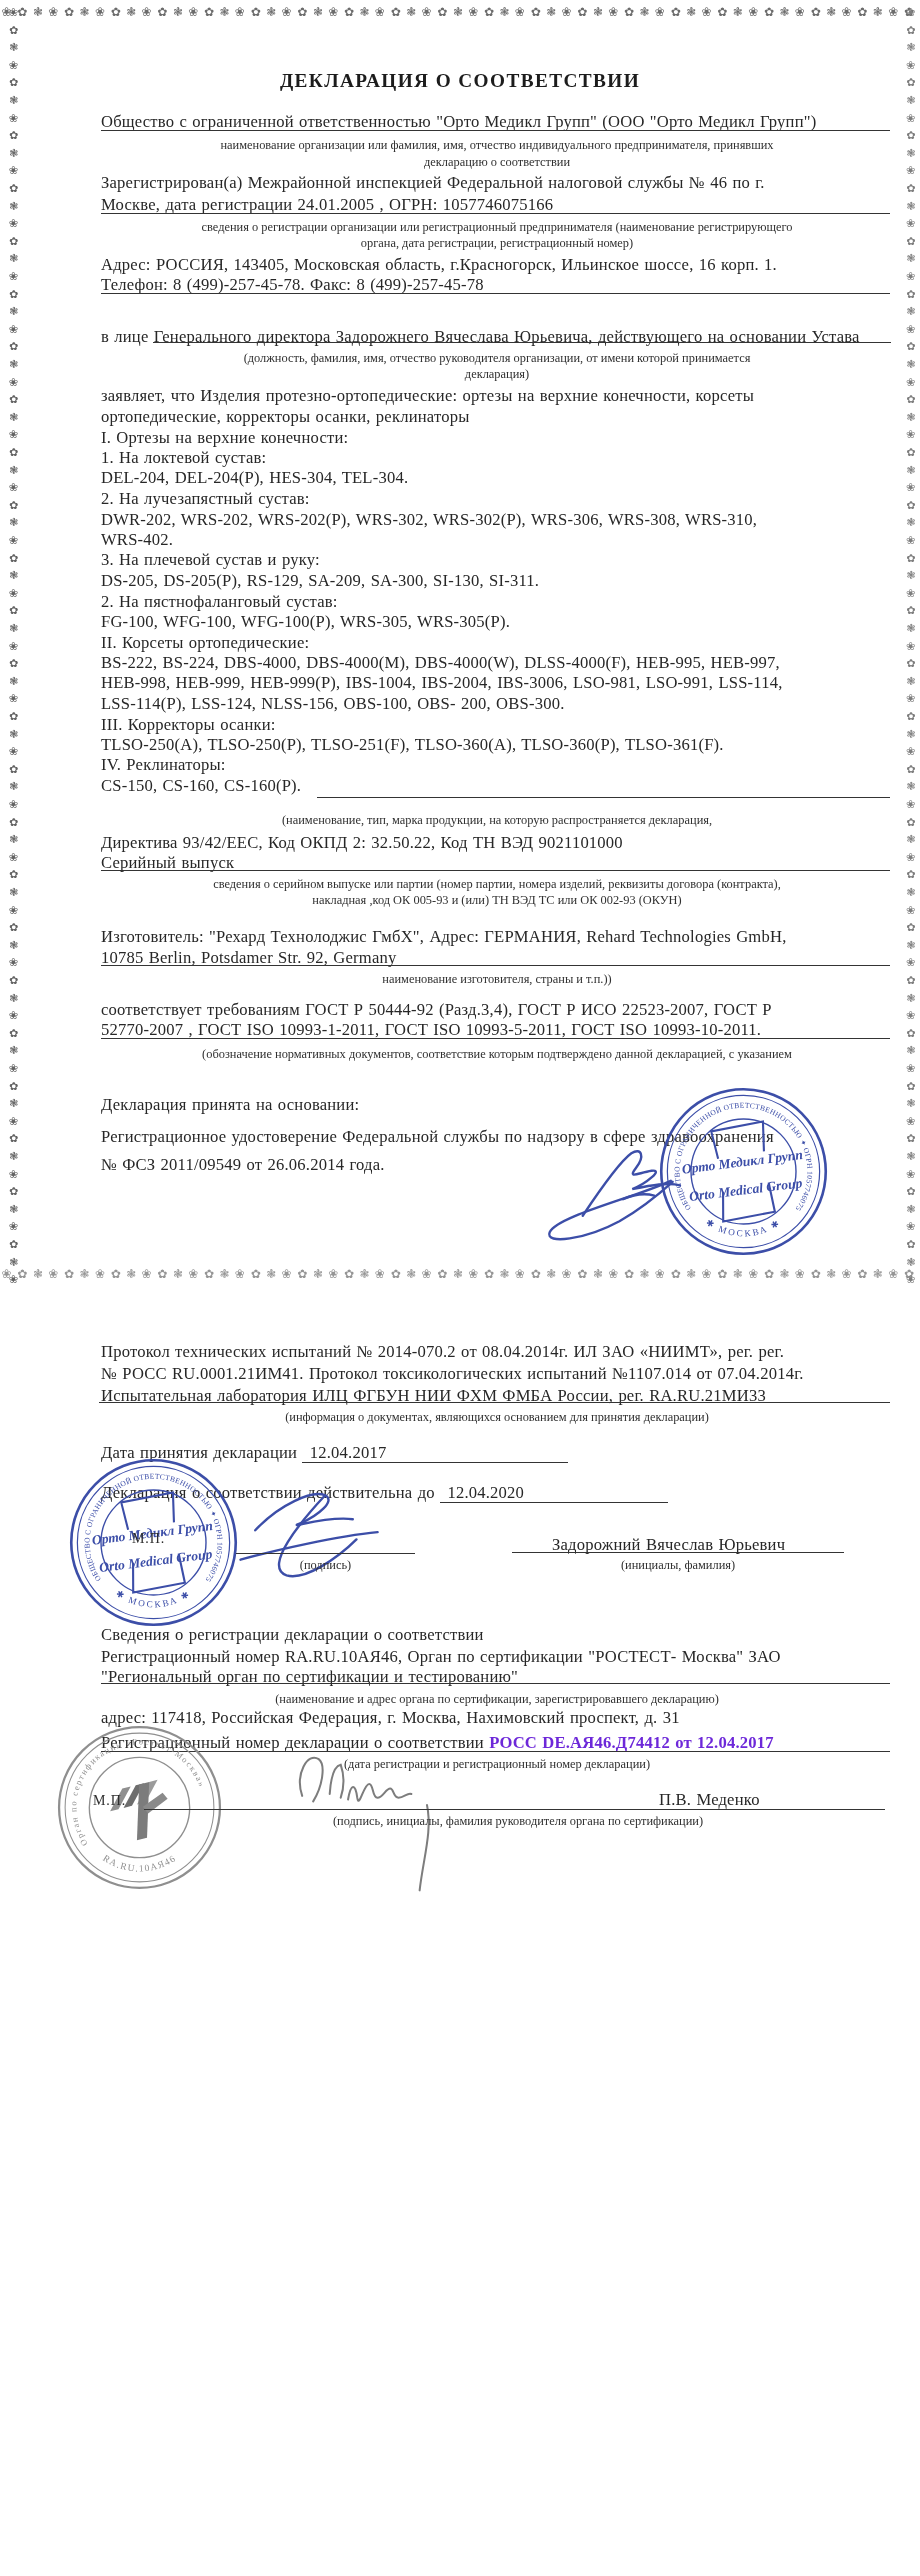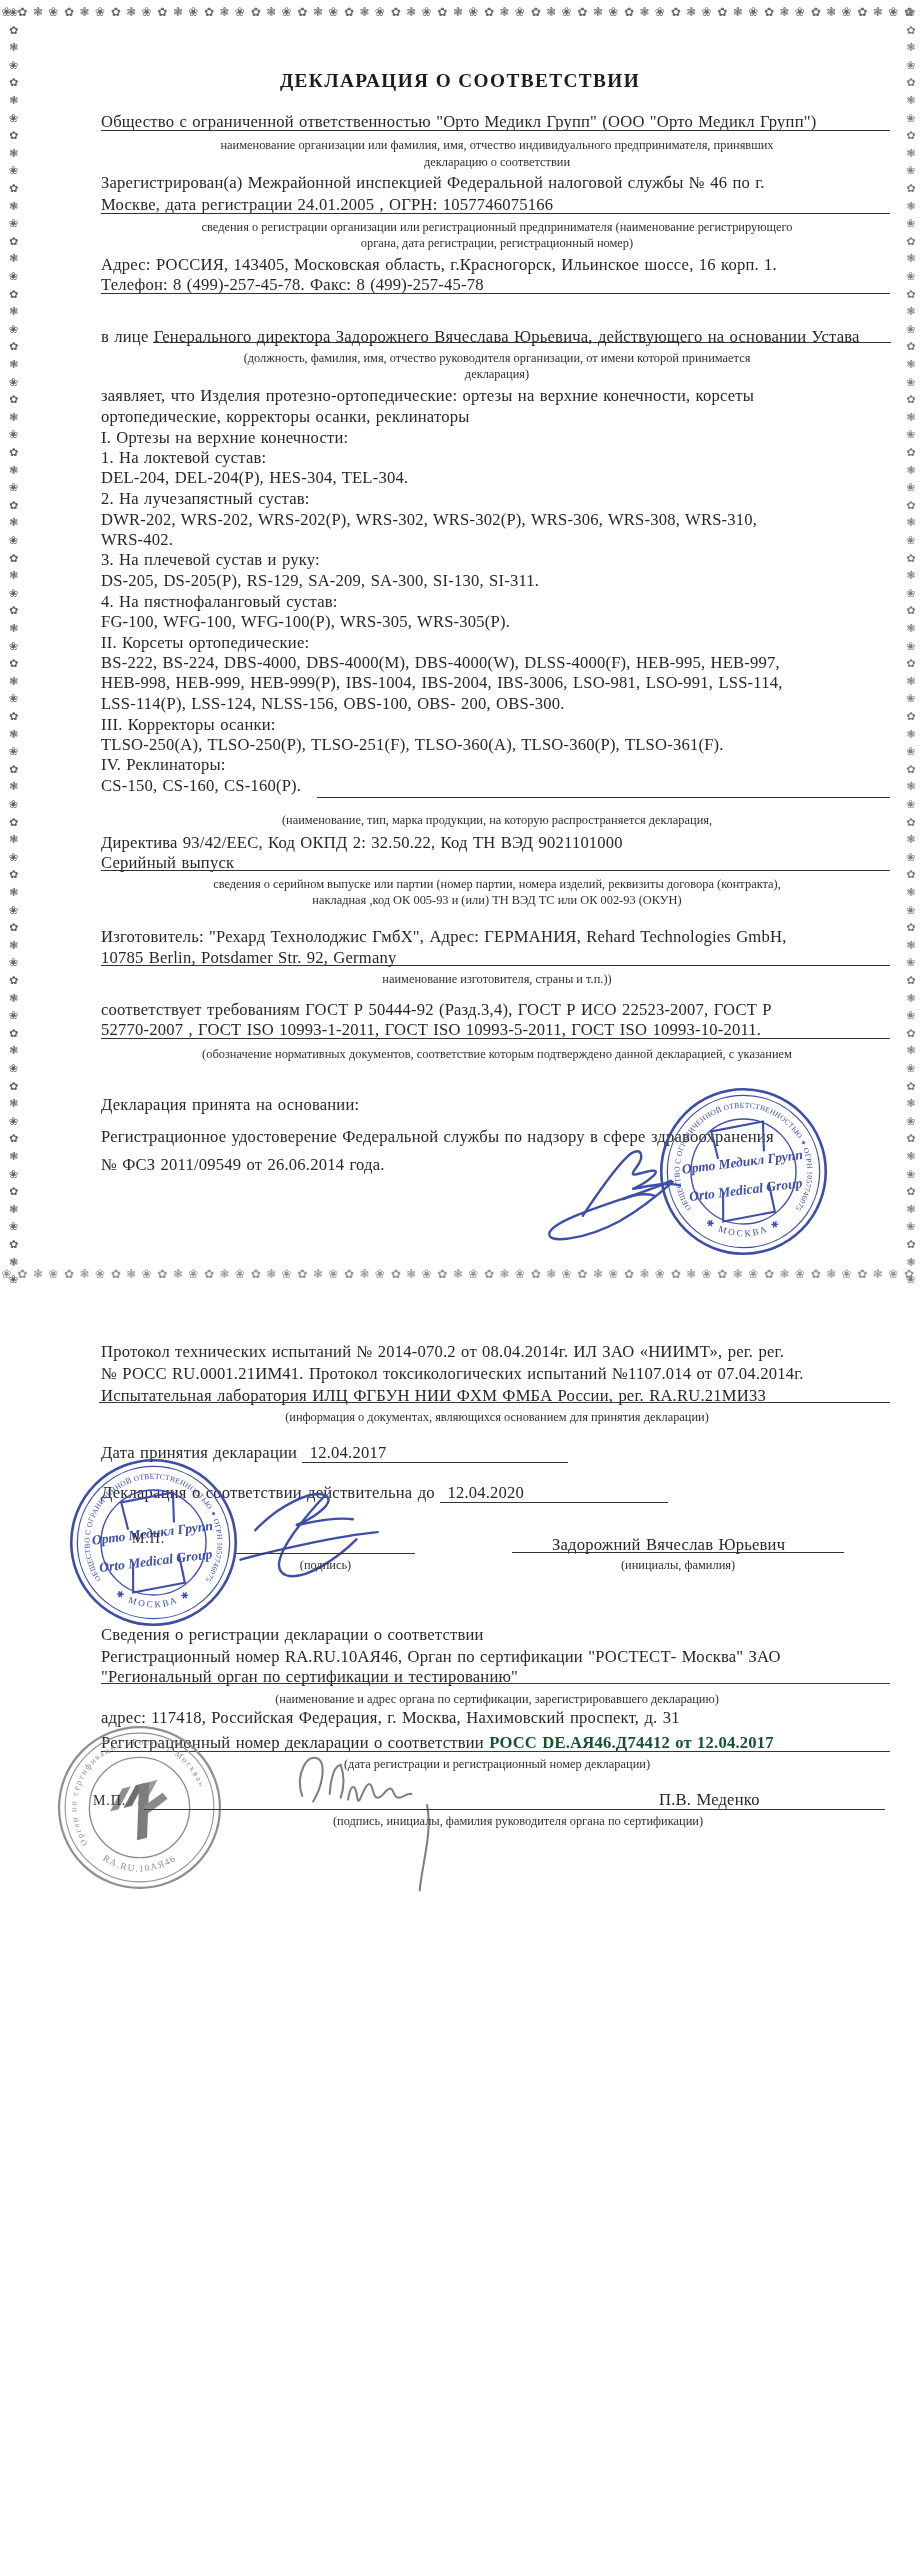--- a/index.html
+++ b/index.html
@@ -17,21 +17,21 @@
   
   .bl{position:absolute;left:101px;font-size:16.6px;line-height:19.3px;white-space:nowrap;
       letter-spacing:0.2px;word-spacing:0.9px;color:#272727;}
   .cap{position:absolute;left:103px;width:788px;text-align:center;font-size:12.4px;
        line-height:14px;color:#303030;white-space:nowrap;}
   .title{position:absolute;left:0;width:920px;text-align:center;font-size:19.3px;font-weight:bold;
          letter-spacing:1.4px;color:#1c1c1c;}
   .fline{position:absolute;height:0;border-bottom:1.7px solid #343434;}
   .uval{display:inline-block;border-bottom:1.7px solid #343434;padding-left:7.4px;}
   .mp{position:absolute;font-size:14px;color:#2e2e2e;letter-spacing:0.9px;}
-  .bold{font-weight:bold;color:#14532d;font-family:Liberation Serif, serif;}
+  .bold{font-weight:bold;color:#6d28d9;font-family:Liberation Serif, serif;}
   svg.stamp,svg.sig{position:absolute;}
 </style>
 </head>
 <body>
 
 <div class="doc">
 
   <svg width="0" height="0" style="position:absolute" aria-hidden="true">
     <defs>
       <path id="arcT" d="M -59.8 41.9 A 73 73 0 1 1 59.8 41.9"></path>
@@ -70,21 +70,21 @@
   <div class="bl" style="top:407px">ортопедические, корректоры осанки, реклинаторы</div>
 
   <div class="bl" style="top:428px">I. Ортезы на верхние конечности:</div>
   <div class="bl" style="top:448px">1. На локтевой сустав:</div>
   <div class="bl" style="top:468px">DEL-204, DEL-204(P), HES-304, TEL-304.</div>
   <div class="bl" style="top:489px">2. На лучезапястный сустав:</div>
   <div class="bl" style="top:510px">DWR-202, WRS-202, WRS-202(P), WRS-302, WRS-302(P), WRS-306, WRS-308, WRS-310,</div>
   <div class="bl" style="top:530px">WRS-402.</div>
   <div class="bl" style="top:550px">3. На плечевой сустав и руку:</div>
   <div class="bl" style="top:571px">DS-205, DS-205(P), RS-129, SA-209, SA-300, SI-130, SI-311.</div>
-  <div class="bl" style="top:592px">4. На пястнофаланговый сустав:</div>
+  <div class="bl" style="top:592px">2. На пястнофаланговый сустав:</div>
   <div class="bl" style="top:612px">FG-100, WFG-100, WFG-100(P), WRS-305, WRS-305(P).</div>
   <div class="bl" style="top:633px">II. Корсеты ортопедические:</div>
   <div class="bl" style="top:653px">BS-222, BS-224, DBS-4000, DBS-4000(M), DBS-4000(W), DLSS-4000(F), HEB-995, HEB-997,</div>
   <div class="bl" style="top:673px">HEB-998, HEB-999, HEB-999(P), IBS-1004, IBS-2004, IBS-3006, LSO-981, LSO-991, LSS-114,</div>
   <div class="bl" style="top:694px">LSS-114(P), LSS-124, NLSS-156, OBS-100, OBS- 200, OBS-300.</div>
   <div class="bl" style="top:715px">III. Корректоры осанки:</div>
   <div class="bl" style="top:735px">TLSO-250(A), TLSO-250(P), TLSO-251(F), TLSO-360(A), TLSO-360(P), TLSO-361(F).</div>
   <div class="bl" style="top:755px">IV. Реклинаторы:</div>
   <div class="bl" style="top:776px">CS-150, CS-160, CS-160(P).</div>
   <div class="fline" style="top:797px;left:317px;width:573px"></div>

